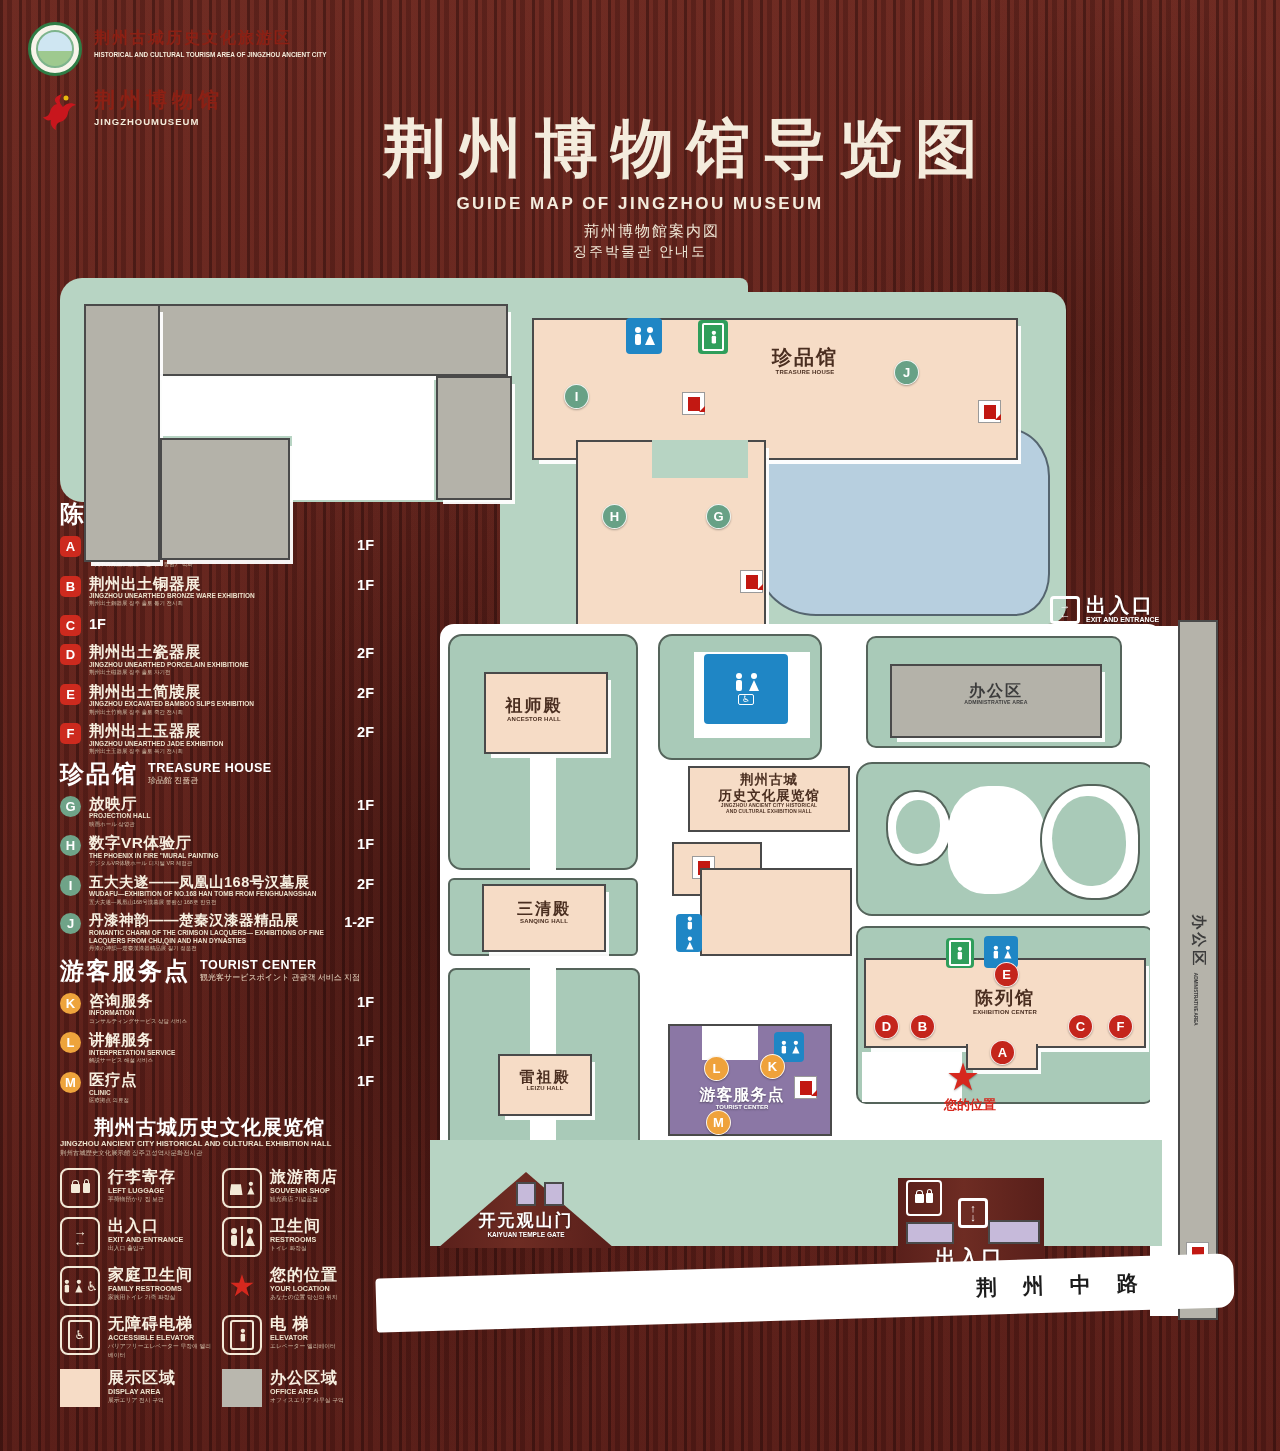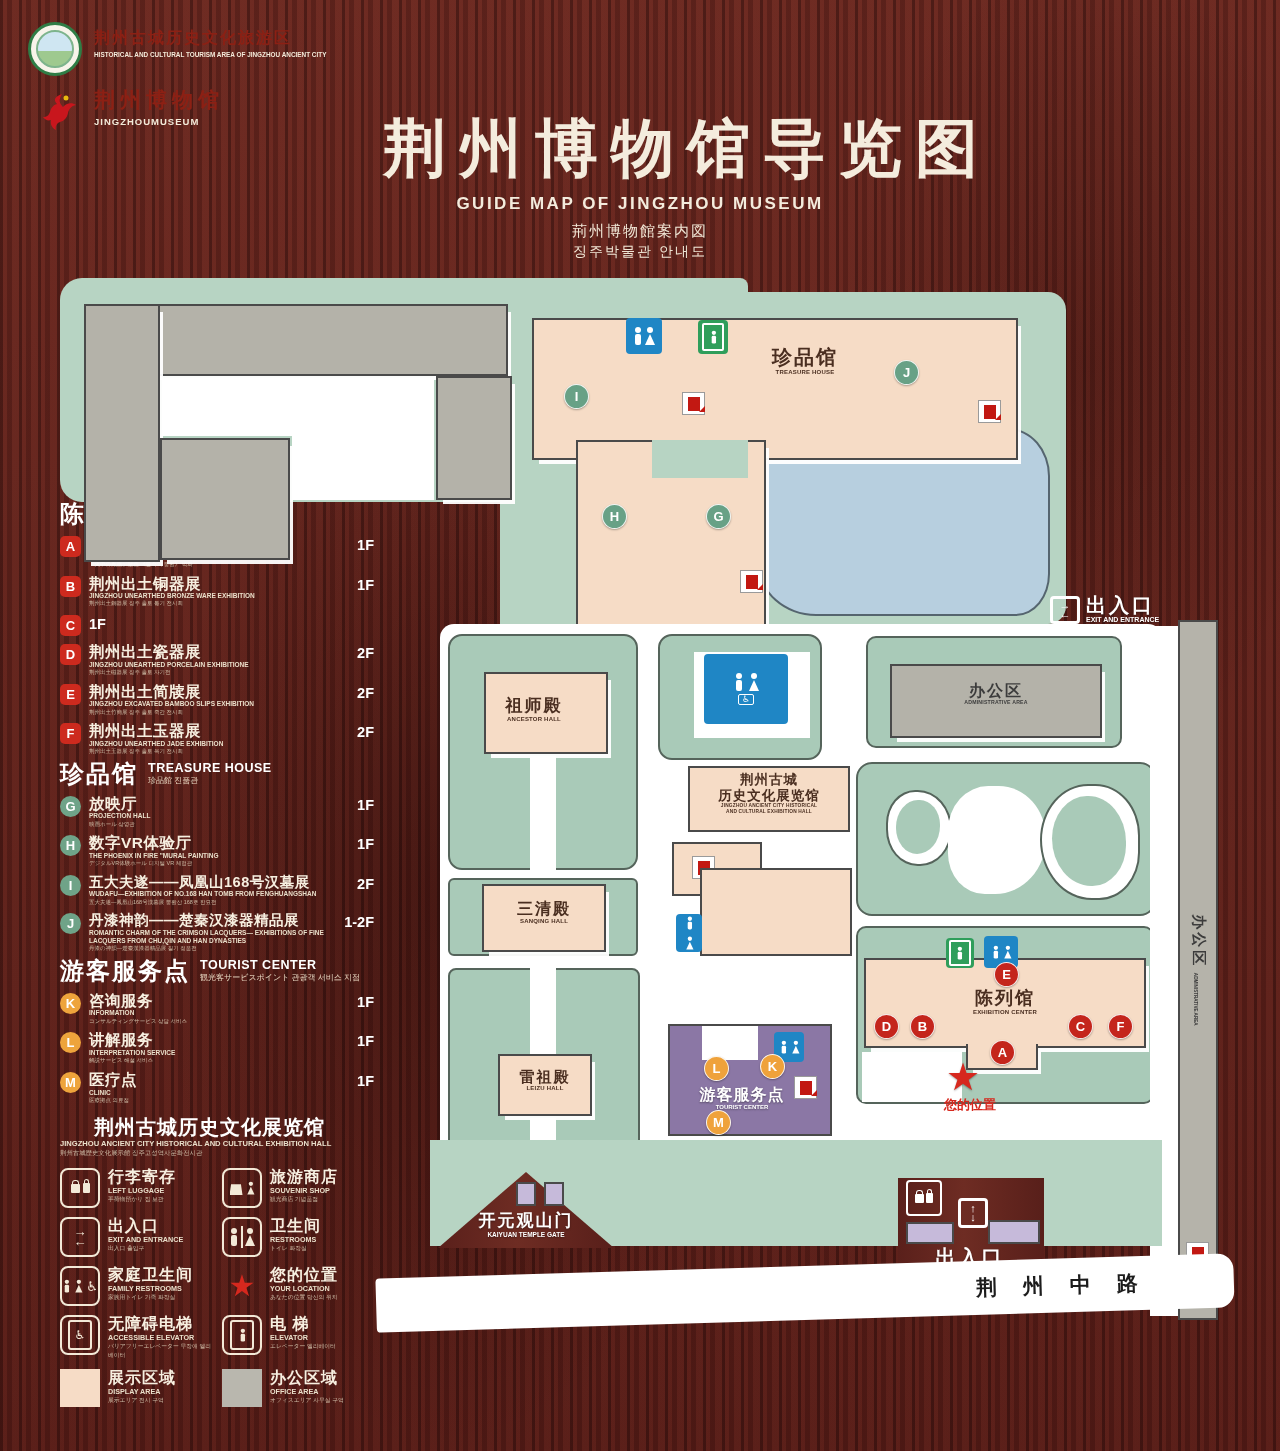--- a/index.html
+++ b/index.html
@@ -14,21 +14,21 @@
   }
   .abs{position:absolute;}
   
   .logo-circle{width:54px;height:54px;border-radius:50%;background:#f7f4ea;border:3px solid #2f7d46;box-sizing:border-box;display:flex;align-items:center;justify-content:center;}
   .logo-circle .inner{width:34px;height:34px;border-radius:50%;border:2px solid #7db48c;background:linear-gradient(#cfe6f2 55%,#9ec98f 55%);}
   .logo-bird{width:40px;height:48px;}
   .hdr-zh{color:#8c2014;font-weight:bold;}
   .hdr-en{color:#f3ead9;font-weight:bold;}
   .title-zh{color:#f4ecdd;font-weight:bold;font-size:63px;letter-spacing:13px;text-align:center;white-space:nowrap;}
   .title-en{color:#f4ecdd;font-weight:bold;font-size:17px;letter-spacing:2.5px;text-align:center;}
-  .title-ja{color:#f0e6d5;font-size:15px;letter-spacing:2px;text-align:center;}
+  .title-ja{color:#f0e6d5;font-size:15px;letter-spacing:2px;text-align:center;margin-left:12px;}
   .title-ko{color:#f0e6d5;font-size:14px;letter-spacing:2px;text-align:center;}
   
   .legend{position:absolute;left:60px;top:496px;width:314px;}
   .leg-sec{display:flex;align-items:flex-end;gap:10px;margin:6px 0 9px 0;}
   .leg-sec .zh{font-size:24px;color:#fff;font-weight:bold;letter-spacing:2px;line-height:1;}
   .leg-sec .side .en{font-size:12.5px;color:#fff;font-weight:bold;letter-spacing:.5px;line-height:1.1;}
   .leg-sec .side .sub{font-size:8px;color:#e8d8c2;line-height:1.2;}
   .leg-item{display:flex;gap:8px;margin-bottom:7px;align-items:flex-start;}
   .badge{flex:0 0 auto;width:21px;height:21px;display:flex;align-items:center;justify-content:center;color:#fff;font-weight:bold;font-size:13px;margin-top:1px;}
   .badge.sq{background:#cd2a1e;border-radius:5px;}

